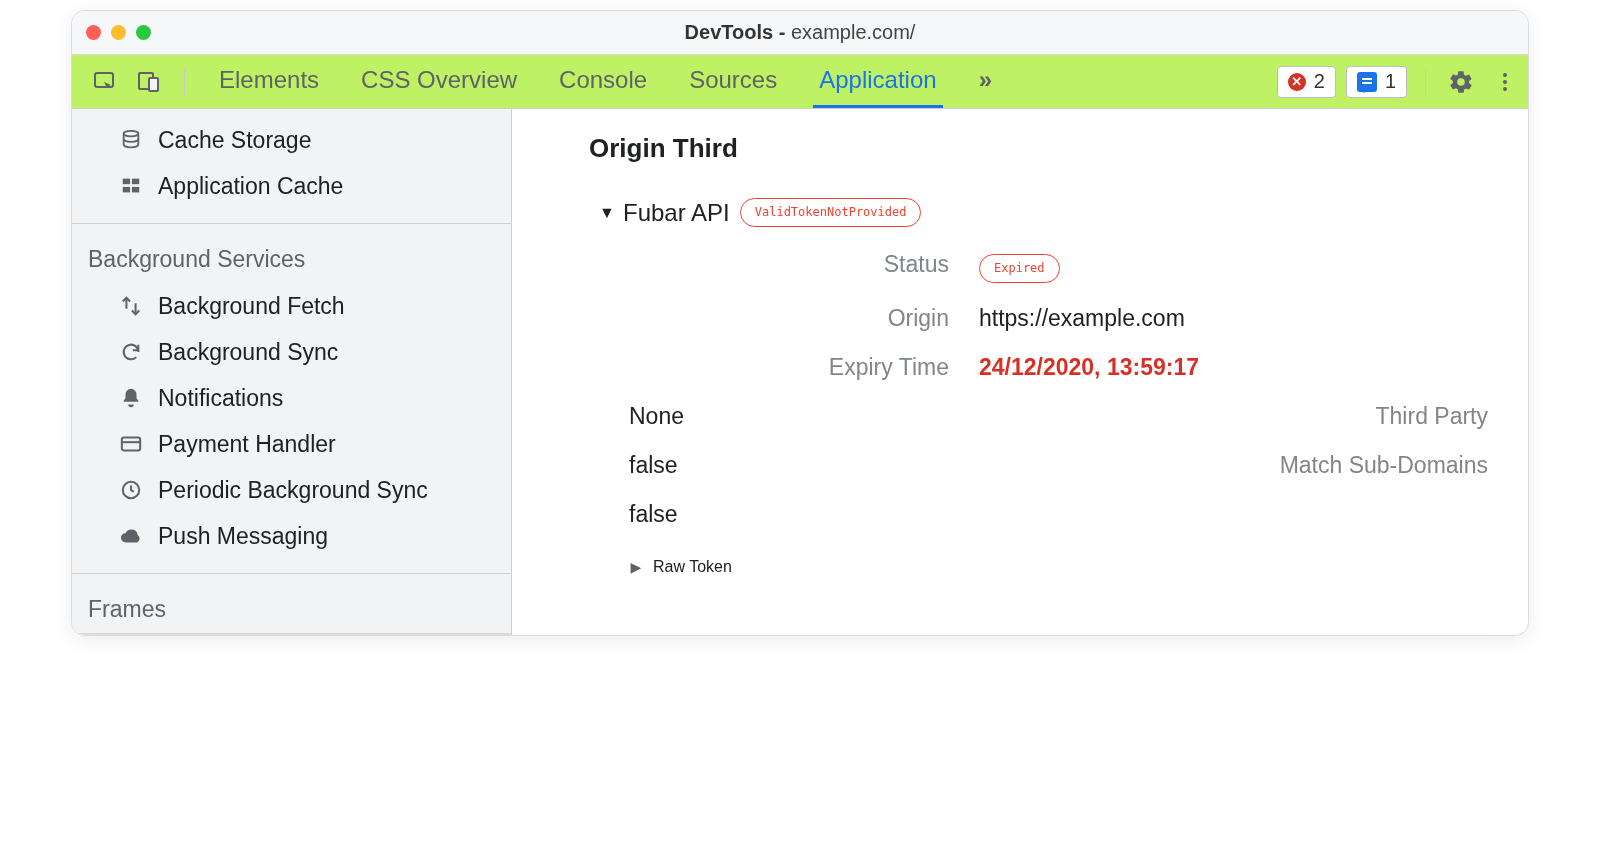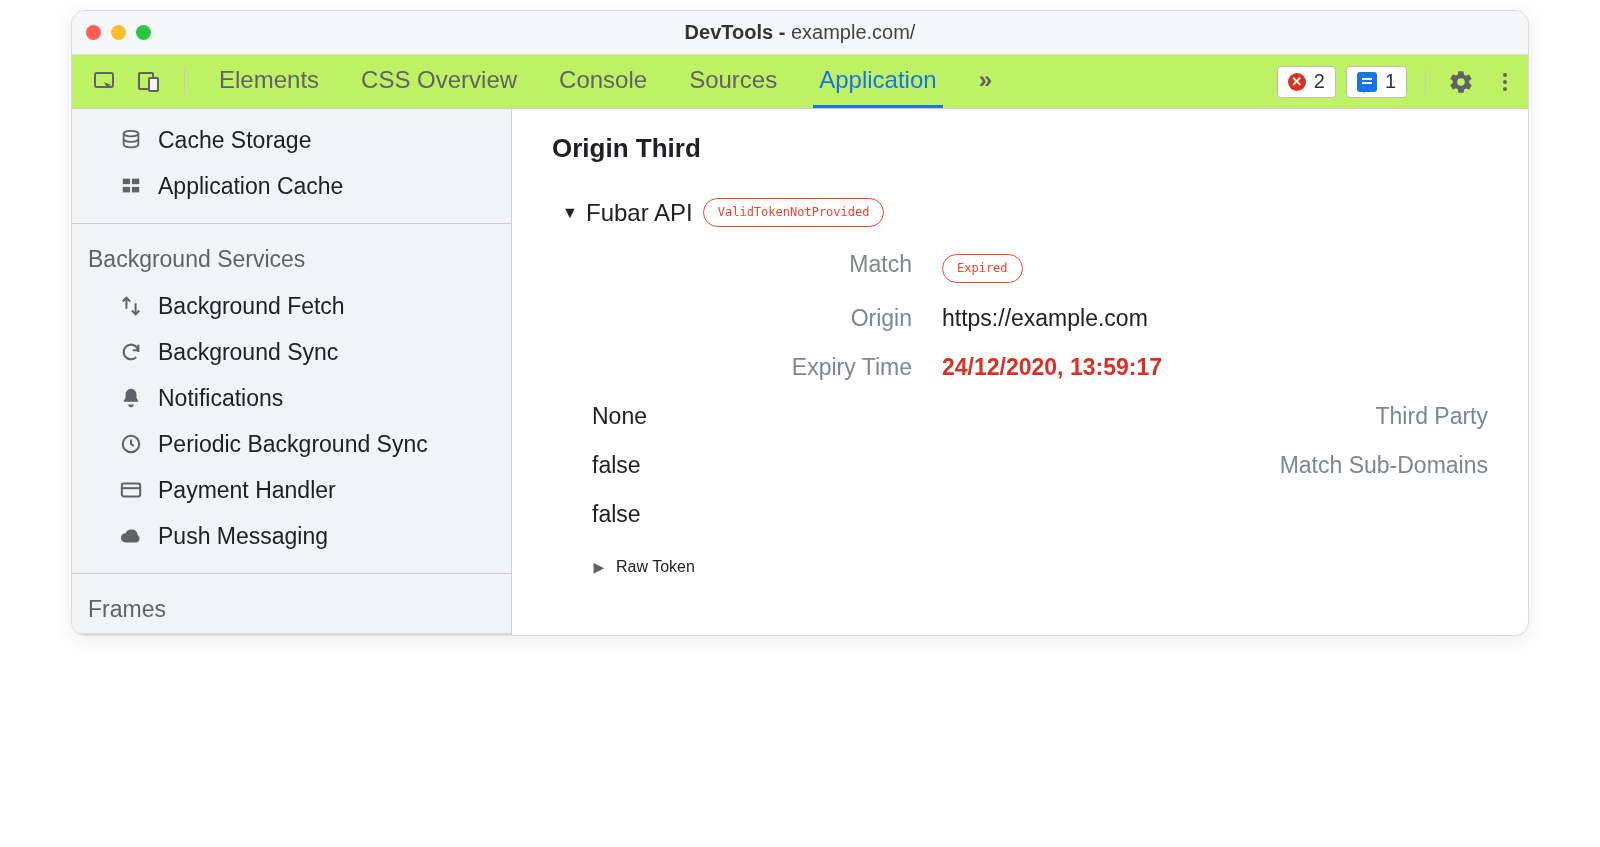--- a/index.html
+++ b/index.html
@@ -72,21 +72,21 @@
     display:flex; align-items:center; gap:8px;
     background:#fff; font-size:20px; color:#333;
   }
   .err-dot { width:18px; height:18px; border-radius:50%; background:#d93025; color:#fff; font-size:13px; font-weight:700; display:flex; align-items:center; justify-content:center; }
   .chat-ico { width:20px; height:20px; background:#1a73e8; border-radius:3px; position:relative; }
   .chat-ico::before{ content:""; position:absolute; left:5px; right:5px; top:6px; height:2px; background:#fff; box-shadow:0 4px 0 #fff; }
   .chat-ico::after{ content:""; position:absolute; left:3px; bottom:-5px; border:4px solid transparent; border-top-color:#1a73e8; }
   .gear, .kebab { color:#5f6368; }
 
   
-  .body { flex:1; display:flex; min-height:0; }
+  .body { flex:1; display:flex; min-height:0;gap:37px; }
   .sidebar {
     width: 440px; border-right:1px solid #cfcfcf; background:#f1f3f4;
     font-size: 23px; color:#202124;
     display:flex; flex-direction:column;
     overflow:hidden;
   }
   .side-group { border-bottom:1px solid #cfcfcf; padding: 8px 0 14px 0; }
   .side-group:last-child{border-bottom:none;}
   .side-heading { padding: 14px 16px 10px 16px; color:#5f6368; font-size:23px; }
   .side-item {
@@ -249,34 +249,34 @@
             <span class="ic">
                 <svg width="22" height="22" viewBox="0 0 24 24" fill="#5f6368">
                   <path d="M12 2a6 6 0 0 0-6 6v4l-2 3v1h16v-1l-2-3V8a6 6 0 0 0-6-6Zm0 20a3 3 0 0 0 3-3H9a3 3 0 0 0 3 3Z"></path>
                 </svg>
               </span>
             <span>Notifications</span>
           </div>
           <div class="side-item l2">
             <span class="ic">
                 <svg width="22" height="22" viewBox="0 0 24 24" fill="none" stroke="#5f6368" stroke-width="2.2">
+                  <rect x="2" y="5" width="20" height="14" rx="2"></rect>
+                  <path d="M2 10h20"></path>
+                </svg>
+              </span>
+            <span>Payment Handler</span>
+          </div>
+          <div class="side-item l2">
+            <span class="ic">
+                <svg width="22" height="22" viewBox="0 0 24 24" fill="none" stroke="#5f6368" stroke-width="2.2">
                   <circle cx="12" cy="12" r="9"></circle>
                   <path d="M12 7v5l3 2"></path>
                 </svg>
               </span>
             <span>Periodic Background Sync</span>
-          </div>
-          <div class="side-item l2">
-            <span class="ic">
-                <svg width="22" height="22" viewBox="0 0 24 24" fill="none" stroke="#5f6368" stroke-width="2.2">
-                  <rect x="2" y="5" width="20" height="14" rx="2"></rect>
-                  <path d="M2 10h20"></path>
-                </svg>
-              </span>
-            <span>Payment Handler</span>
           </div>
           <div class="side-item l2">
             <span class="ic">
                 <svg width="24" height="22" viewBox="0 0 24 24" fill="#5f6368">
                   <path d="M6 19a5 5 0 0 1 0-10 7 7 0 0 1 13.3 2A4.5 4.5 0 0 1 18.5 19Z"></path>
                 </svg>
               </span>
             <span>Push Messaging</span>
           </div>
         </div>
@@ -299,21 +299,21 @@
       <div class="content">
         <h2>Origin Third</h2>
 
         <div class="expand-row">
           <span class="tri">▼</span>
           <span style="font-size:24px;">Fubar API</span>
           <span class="pill">ValidTokenNotProvided</span>
         </div>
 
         <div class="kv">
-          <div class="k">Match</div>
+          <div class="k">Status</div>
           <div class="v"><span class="pill">Expired</span></div>
 
           <div class="k">Origin</div>
           <div class="v">https://example.com</div>
 
           <div class="k">Expiry Time</div>
           <div class="v red">24/12/2020, 13:59:17</div>
 
           <div class="v">None</div>
 

